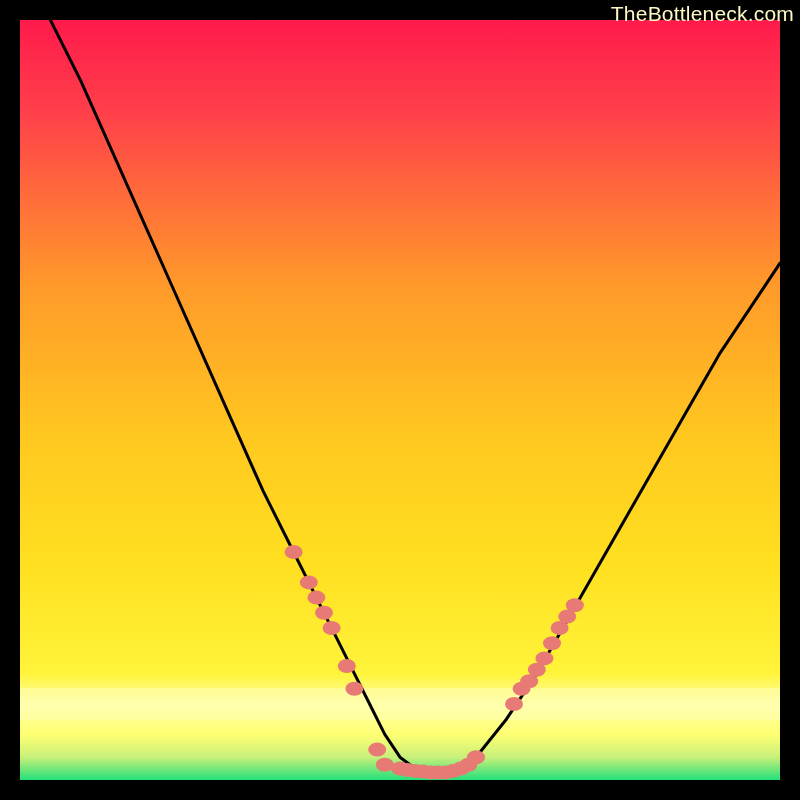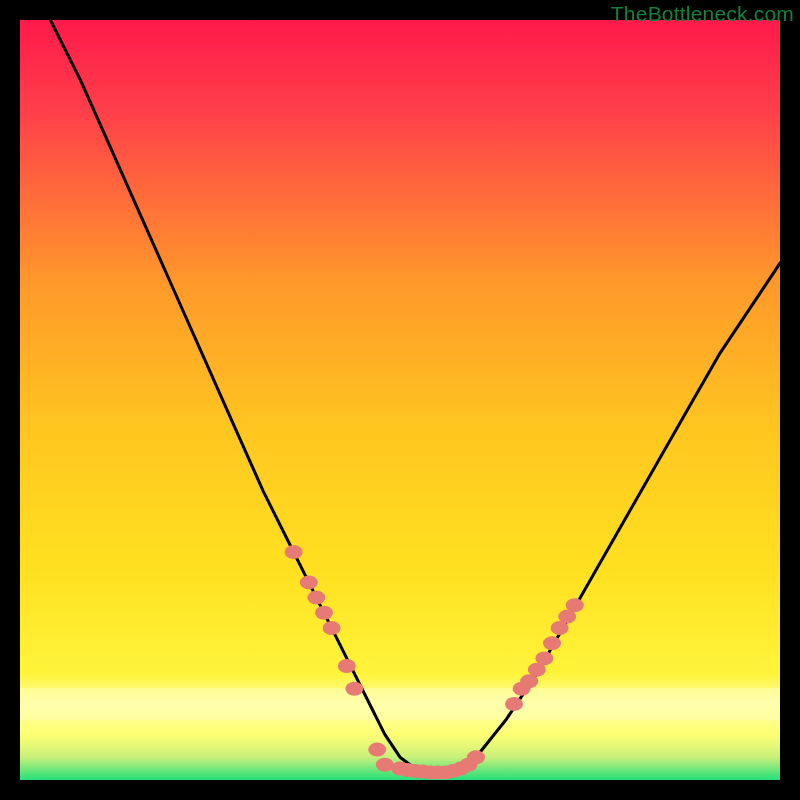--- a/index.html
+++ b/index.html
@@ -23,21 +23,21 @@
     position: absolute;
     left: 0;
     top: 0;
     width: 760px;
     height: 760px;
   }
   .watermark {
     position: absolute;
     top: 2px;
     right: 6px;
-    color: #15803d;
+    color: #fef9c3;
     font-size: 21px;
     font-weight: 500;
     letter-spacing: 0.2px;
   }
   svg { display: block; }
 </style>
 </head>
 <body>
 
 <div class="frame">

